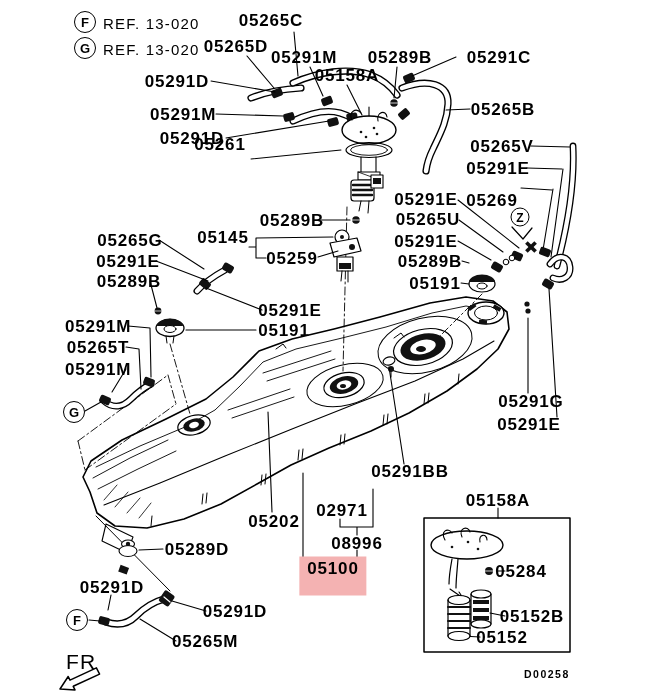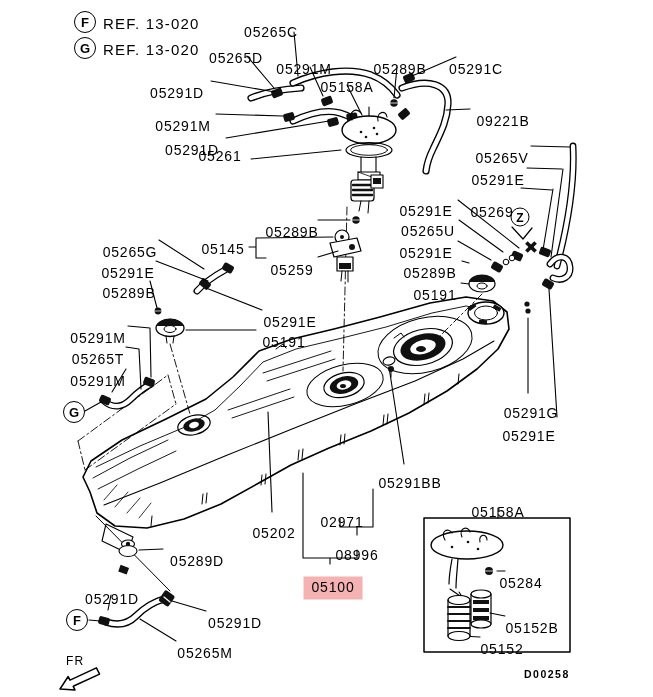--- a/index.html
+++ b/index.html
@@ -1,21 +1,21 @@
 <!DOCTYPE html>
 <html><head>
 <meta charset="utf-8">
 <style>
   html,body{margin:0;padding:0;background:#fff;}
   .canvas{position:relative;width:653px;height:697px;background:#ffffff;overflow:hidden;
           font-family:"Liberation Sans",sans-serif;color:#000;}
   svg{position:absolute;left:0;top:0;}
-  .lbl{position:absolute;transform:translate(-50%,-50%);font-weight:normal;font-size:14px;
-       letter-spacing:0.8px;white-space:nowrap;line-height:1;margin-top:12px;}
-  .lbl.hl{background:#f4b2b2;padding:3px 8px 6px 8px;}
+  .lbl{position:absolute;transform:translate(-50%,-50%);font-weight:bold;font-size:17px;
+       letter-spacing:0.8px;white-space:nowrap;line-height:1;}
+  .lbl.hl{background:#f4b2b2;padding:3px 8px 19px 8px;}
   .circ{position:absolute;width:22px;height:22px;border:1.7px solid #000;border-radius:50%;
         display:flex;align-items:center;justify-content:center;font-weight:bold;font-size:13px;
         transform:translate(-50%,-50%);background:#fff;box-sizing:border-box;line-height:1;}
   .circ.small{width:19px;height:19px;font-size:12px;}
   .ref{position:absolute;transform:translate(0,-50%);font-weight:normal;font-size:15px;
        letter-spacing:1.2px;white-space:nowrap;line-height:1;}
   .code{position:absolute;font-weight:bold;font-size:10.5px;letter-spacing:1.5px;line-height:1;}
 </style>
 </head>
 <body>
@@ -221,31 +221,31 @@
   </g>
 </svg>
 
 <div class="circ" style="left:85px;top:22px">F</div>
 <div class="ref" style="left:103px;top:23px">REF. 13-020</div>
 <div class="circ" style="left:85px;top:48px">G</div>
 <div class="ref" style="left:103px;top:49px">REF. 13-020</div>
 <div class="circ small" style="left:520px;top:217px">Z</div>
 <div class="circ" style="left:74px;top:412px">G</div>
 <div class="circ" style="left:77px;top:620px">F</div>
-<div class="ref" style="left:66px;top:661px;font-size:12px">FR</div>
+<div class="ref" style="left:66px;top:661px;font-size:21px">FR</div>
 <div class="code" style="left:524px;top:669px">D00258</div>
 
 <div class="lbl" style="left:271px;top:20px">05265C</div>
 <div class="lbl" style="left:236px;top:46px">05265D</div>
 <div class="lbl" style="left:304px;top:57px">05291M</div>
 <div class="lbl" style="left:400px;top:57px">05289B</div>
-<div class="lbl" style="left:476px;top:57px">05291C</div>
+<div class="lbl" style="left:499px;top:57px">05291C</div>
 <div class="lbl" style="left:347px;top:75px">05158A</div>
 <div class="lbl" style="left:177px;top:81px">05291D</div>
-<div class="lbl" style="left:503px;top:109px">09221B</div>
+<div class="lbl" style="left:503px;top:109px">05265B</div>
 <div class="lbl" style="left:183px;top:114px">05291M</div>
 <div class="lbl" style="left:192px;top:138px">05291D</div>
 <div class="lbl" style="left:220px;top:144px">05261</div>
 <div class="lbl" style="left:502px;top:146px">05265V</div>
 <div class="lbl" style="left:498px;top:168px">05291E</div>
 <div class="lbl" style="left:492px;top:200px">05269</div>
 <div class="lbl" style="left:426px;top:199px">05291E</div>
 <div class="lbl" style="left:428px;top:219px">05265U</div>
 <div class="lbl" style="left:426px;top:241px">05291E</div>
 <div class="lbl" style="left:430px;top:261px">05289B</div>

